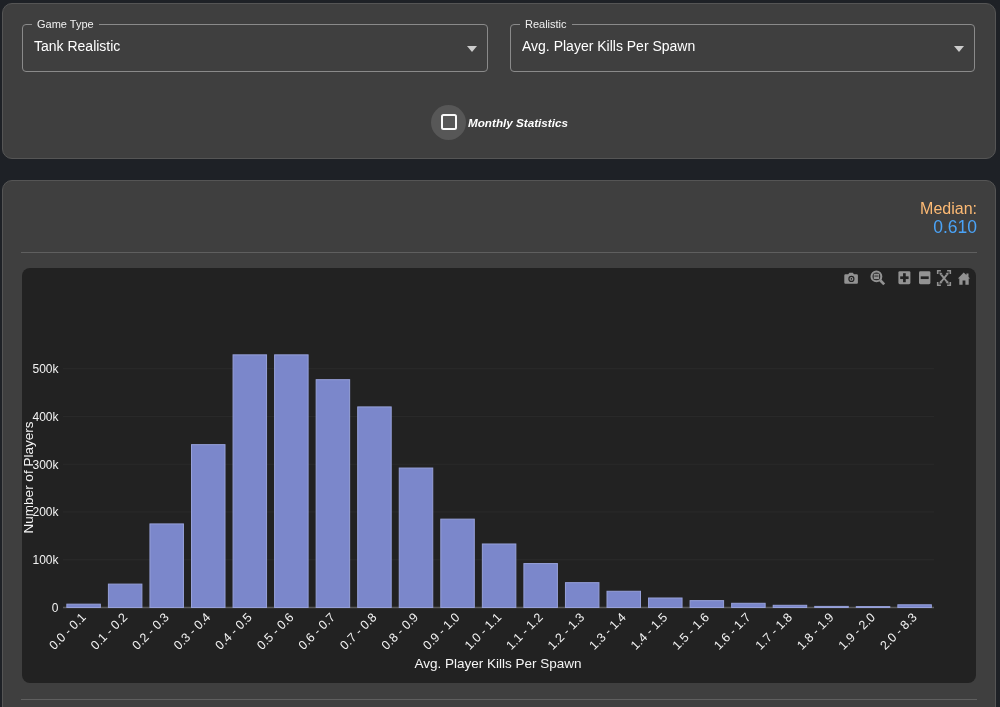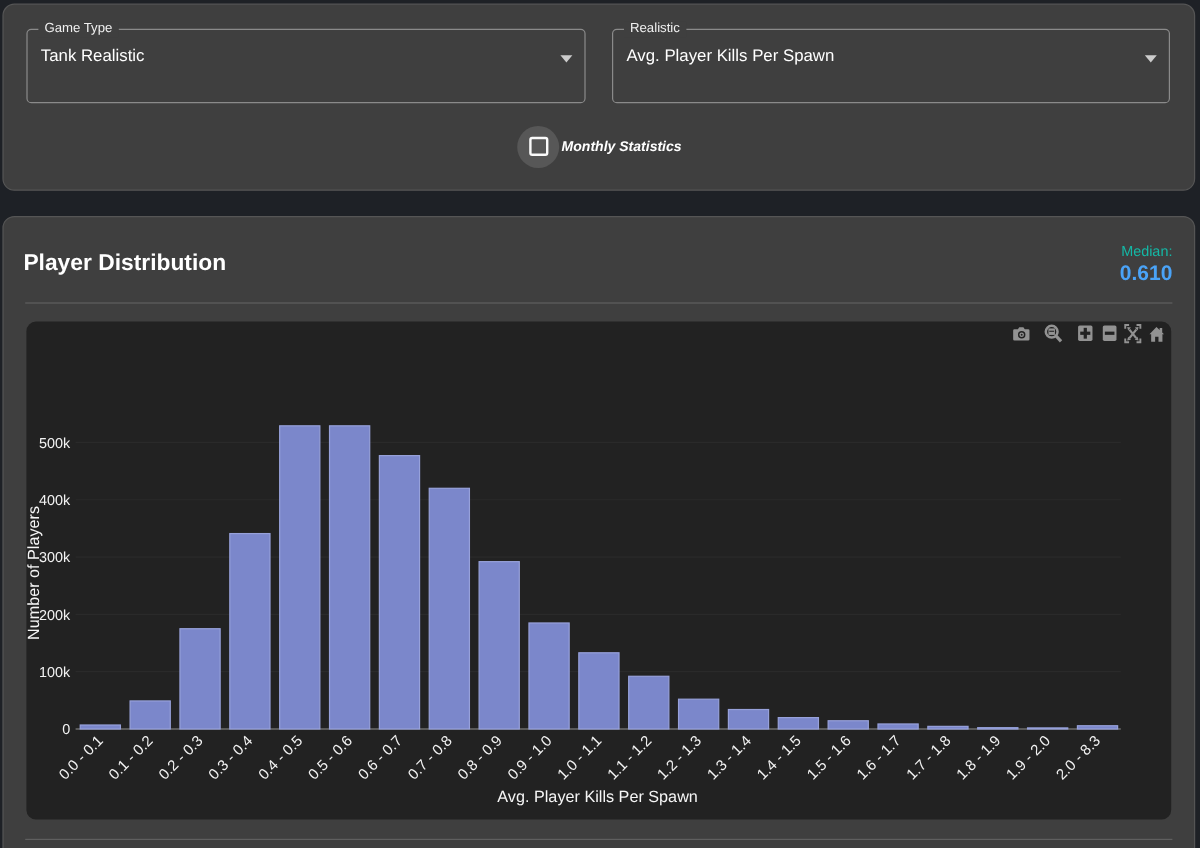--- a/index.html
+++ b/index.html
@@ -1,30 +1,30 @@
 <!DOCTYPE html>
 <html><head>
 <meta charset="utf-8">
 <style>
   * { margin:0; padding:0; box-sizing:border-box; }
   html,body { width:1000px; height:707px; background:#1e2126; font-family:"Liberation Sans", sans-serif; overflow:hidden; }
   .card { position:absolute; background:#3f3f3f; border:1px solid #555; border-radius:10px; }
   #card1 { left:2px; top:3px; width:994px; height:156px; }
   #card2 { left:2px; top:180px; width:994px; height:600px; }
-  .sel { position:absolute; top:20px; height:62px; border:1px solid #8a8a8a; border-radius:4px; }
+  .sel { position:absolute; top:20px; height:48px; border:1px solid #8a8a8a; border-radius:4px; }
   .sel .lab { position:absolute; top:-7px; font-size:11px; color:#f0f0f0; background:#3f3f3f; padding:0 5px; line-height:13px; }
   .sel .val { position:absolute; left:11px; top:0; height:43px; line-height:43px; font-size:14px; color:#fff;text-align:right; }
   .caret { position:absolute; top:20.5px; width:0; height:0; border-left:5.5px solid transparent; border-right:5.5px solid transparent; border-top:6px solid #ccc; }
   #chk-circle { position:absolute; left:428px; top:101px; width:35px; height:35px; border-radius:50%; background:#575757; }
   #chk-box { position:absolute; left:10px; top:9px; width:15.5px; height:15.5px; border:2.2px solid #fafafa; border-radius:2.5px; }
   #chk-label { position:absolute; left:465px; top:112px; font-size:11.7px; font-weight:bold; color:#fff;font-style:italic; }
   #title { position:absolute; left:16.5px; top:27.5px; font-size:19px; font-weight:bold; color:#fff; }
   #median { position:absolute; right:18px; top:21px; text-align:right; }
-  #median .m1 { font-size:12px; color:#14b8a6; line-height:14px;margin-left:14px; }
-  #median .m2 { font-size:17.5px; font-weight:bold; color:#4aa3f7; line-height:21px; margin-top:1px; }
+  #median .m1 { font-size:16px; color:#fdba74; line-height:14px;margin-left:14px; }
+  #median .m2 { font-size:17.5px; font-weight:normal; color:#4aa3f7; line-height:21px; margin-top:1px; }
   .divider { position:absolute; left:18px; width:956px; height:1px; background:rgba(255,255,255,0.17); }
   #chart { position:absolute; left:19px; top:87px; width:954px; height:415px; background:#222222; border-radius:8px; }
 </style>
 </head>
 <body>
   <div class="card" id="card1">
     <div class="sel" style="left:19px; width:466px;">
       <span class="lab" style="left:9px;">Game Type</span>
       <span class="val">Tank Realistic</span>
       <span class="caret" style="left:444px;"></span>
@@ -34,21 +34,20 @@
       <span class="val">Avg. Player Kills Per Spawn</span>
       <span class="caret" style="left:443px;"></span>
     </div>
     <div id="chk-circle">
       <div id="chk-box"></div>
     </div>
     <div id="chk-label">Monthly Statistics</div>
   </div>
 
   <div class="card" id="card2">
-    <div id="title">Player Distribution</div>
     <div id="median">
       <div class="m1">Median:</div>
       <div class="m2">0.610</div>
     </div>
     <div class="divider" style="top:71px;"></div>
     <div id="chart">
       <svg width="954" height="415" viewBox="0 0 954 415">
         <g stroke="#2a2a2a" stroke-width="1">
           <line x1="41" x2="912" y1="291.74" y2="291.74"></line>
           <line x1="41" x2="912" y1="243.98" y2="243.98"></line>

